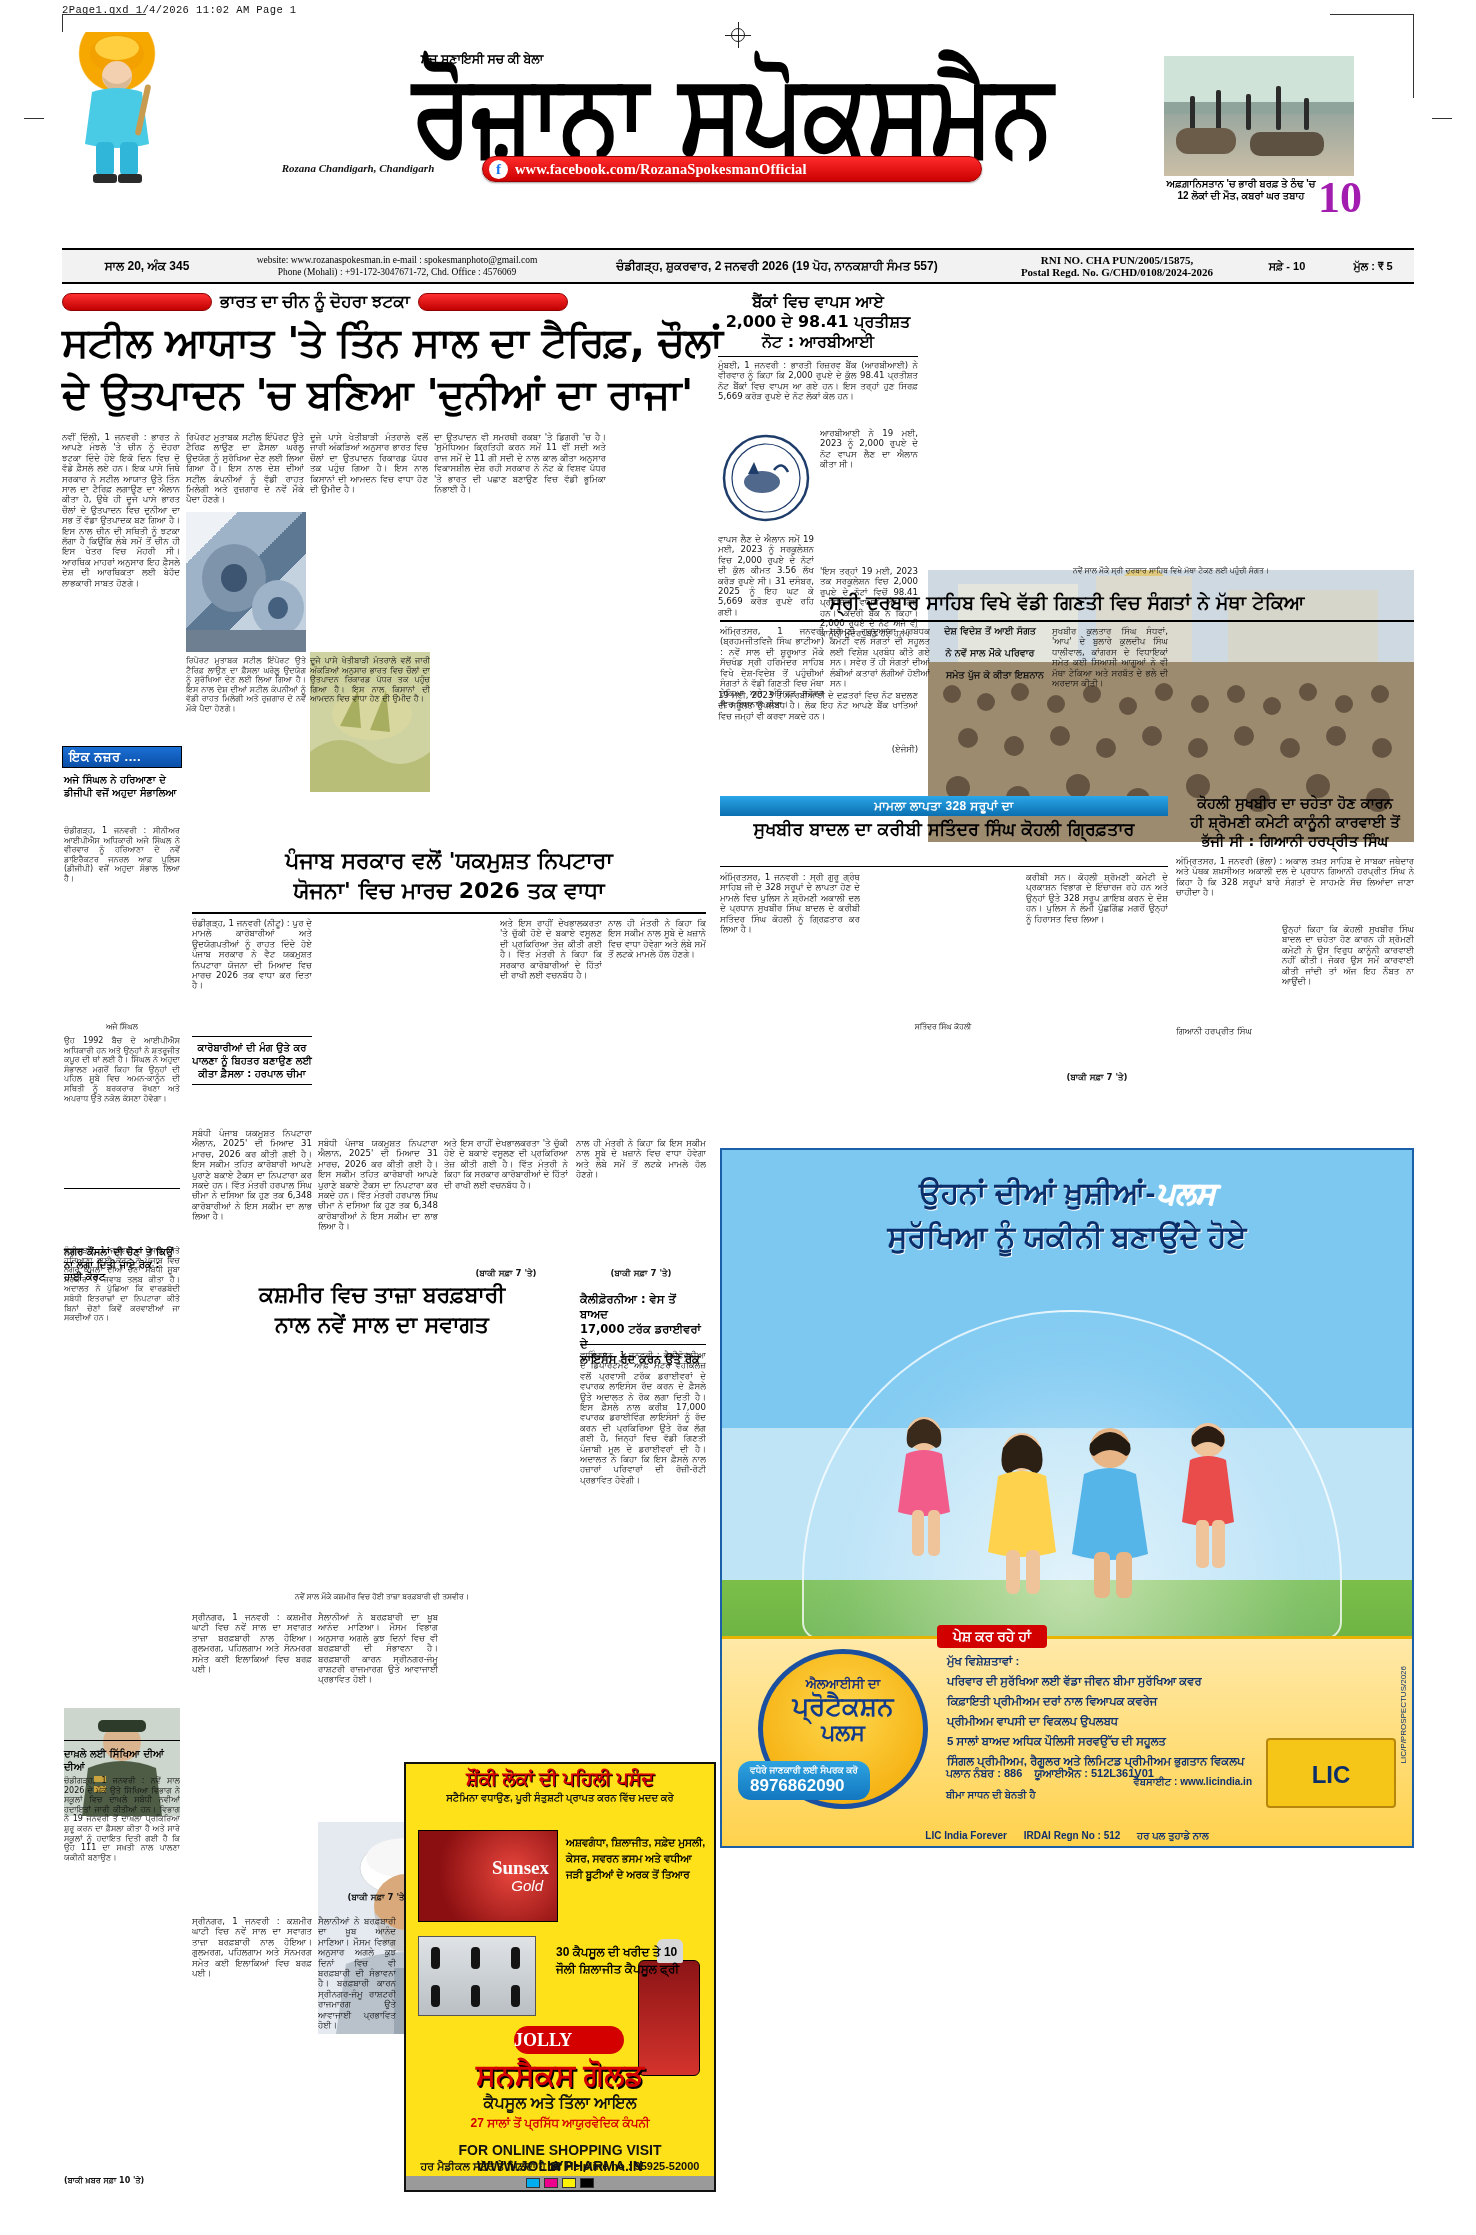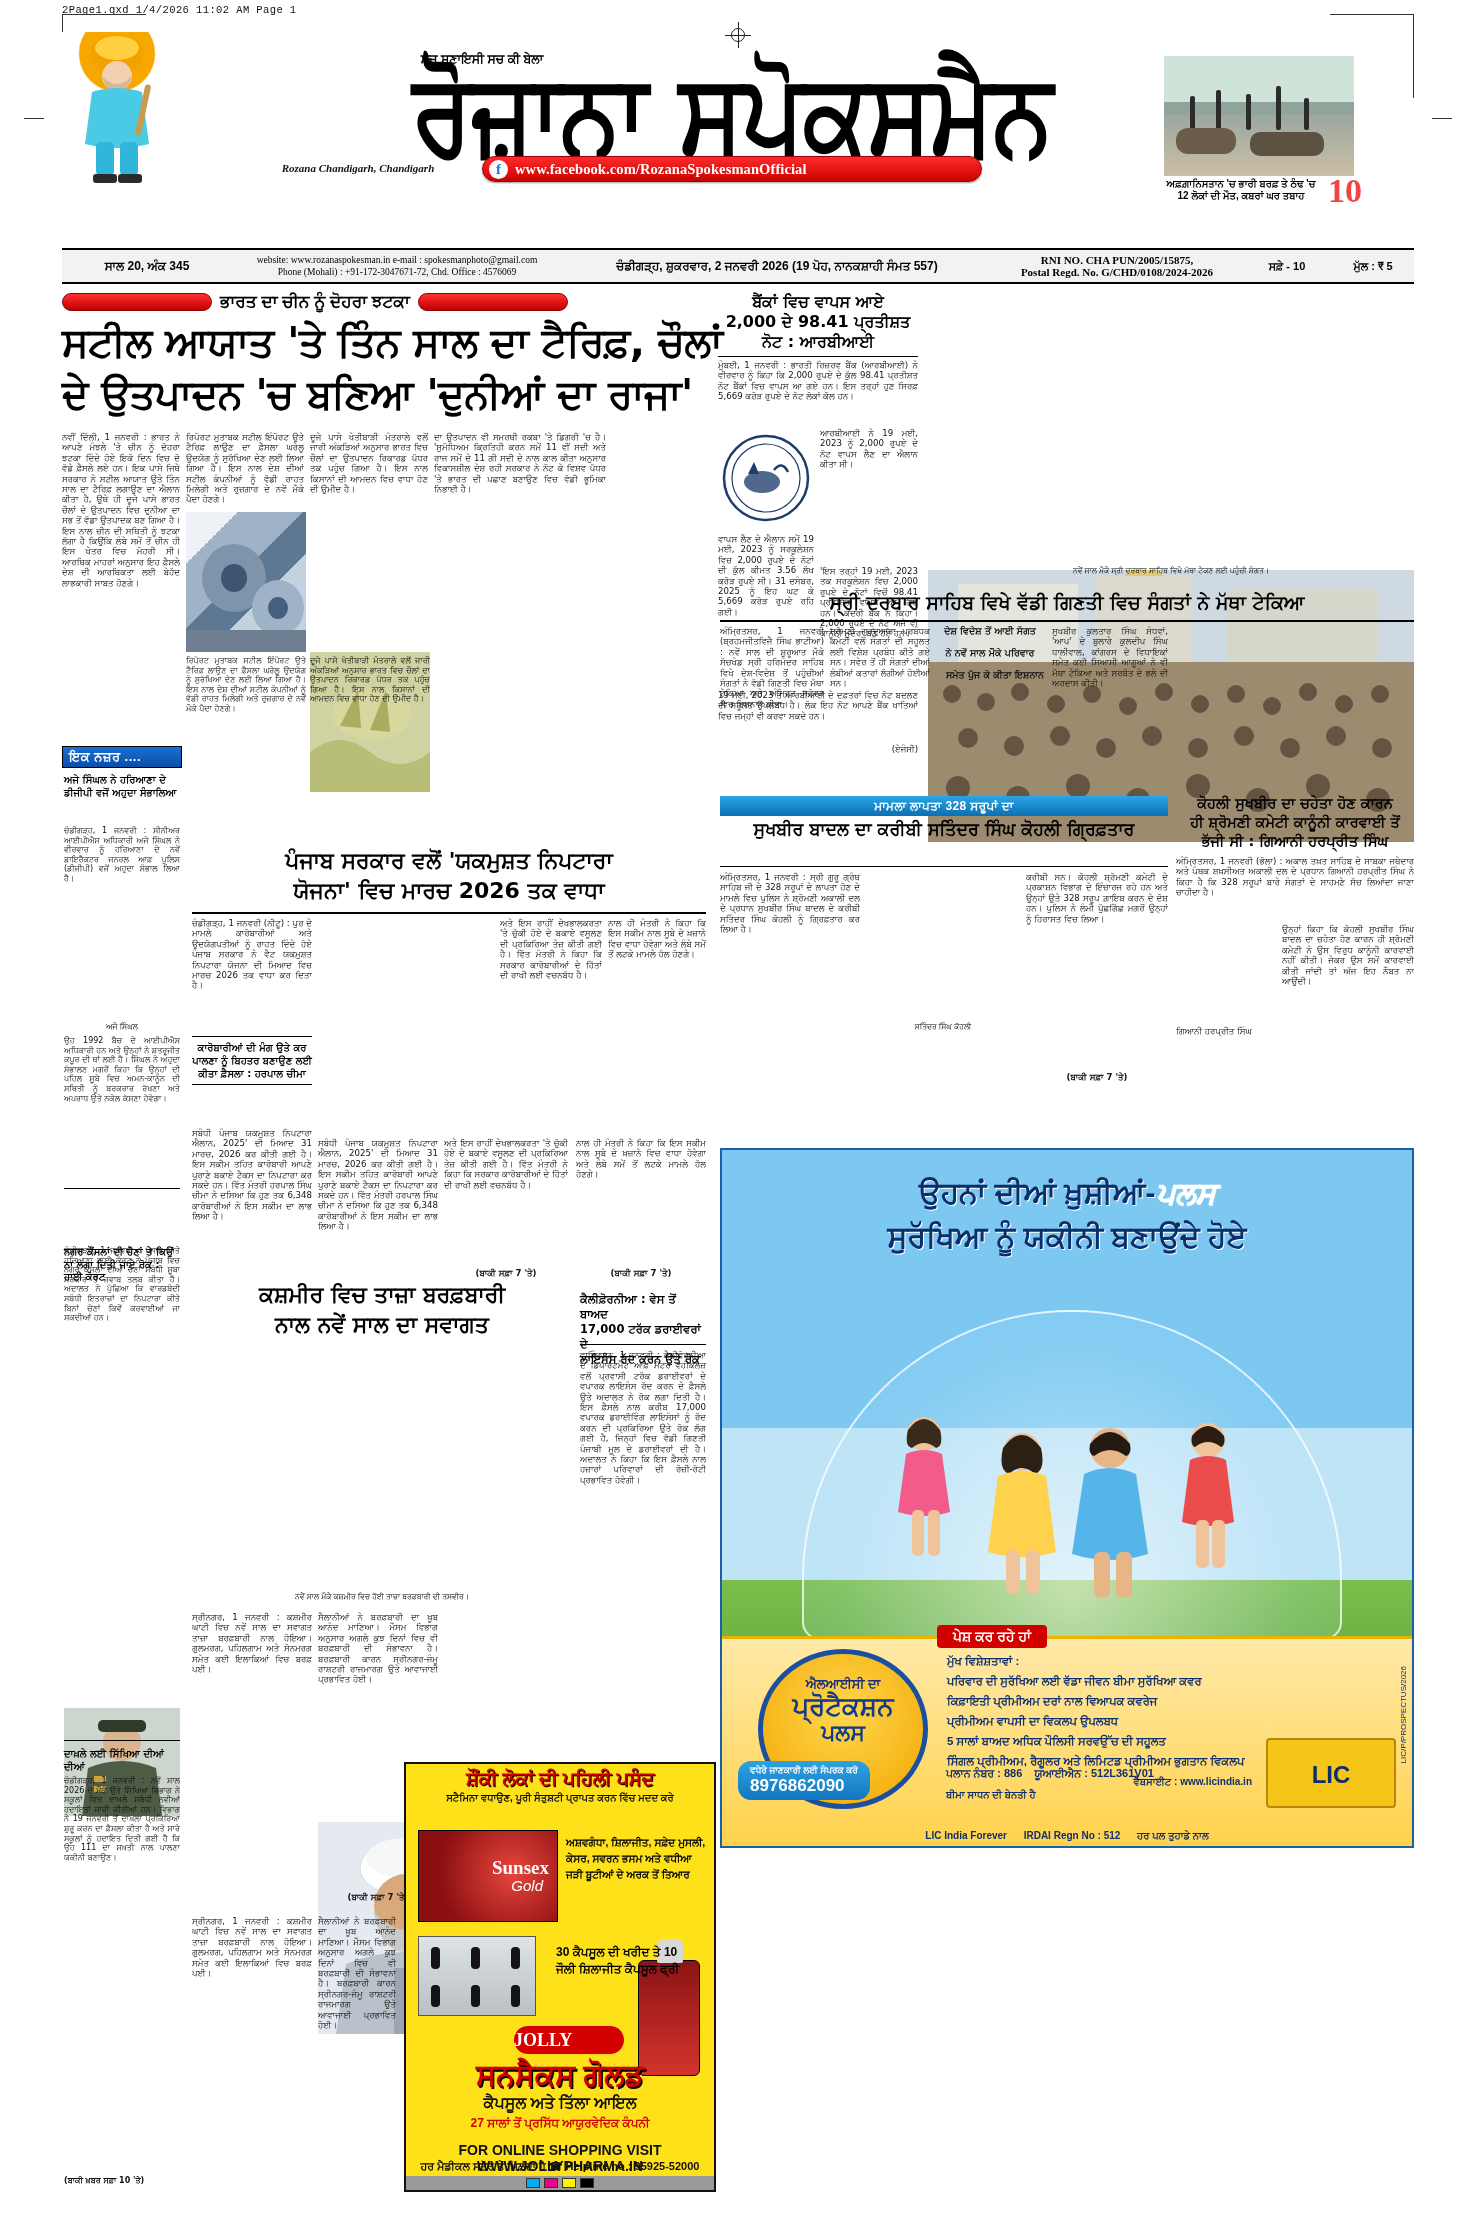--- a/index.html
+++ b/index.html
@@ -85,21 +85,21 @@
   }
   .cp-water { position:absolute; left:0; right:0; top:48%; bottom:0;
      background:linear-gradient(#9aa79f, #cbbfa6);}
   .cp-b { position:absolute; background:#2b2b2b; width:5px; border-radius:2px;}
   .corner-cap {
     position:absolute; right:96px; top:152px; width:154px;
     font-size:10px; font-weight:bold; line-height:12px; text-align:center;
   }
   .pg-num {
     position:absolute; right:52px; top:146px;
-    font-size:34px; font-weight:bold; color:#ef4444;
+    font-size:44px; font-weight:bold; color:#a21caf;
     font-family:"Liberation Serif", serif;
   }
 
   
   .infobar {
     position:absolute; left:62px; top:248px; width:1352px; height:36px;
     border-top:2px solid #000; border-bottom:2px solid #000;
     background:#f2f2f2; display:flex; align-items:center;
   }
   .ib { font-size:10px; line-height:12px; text-align:center; }

